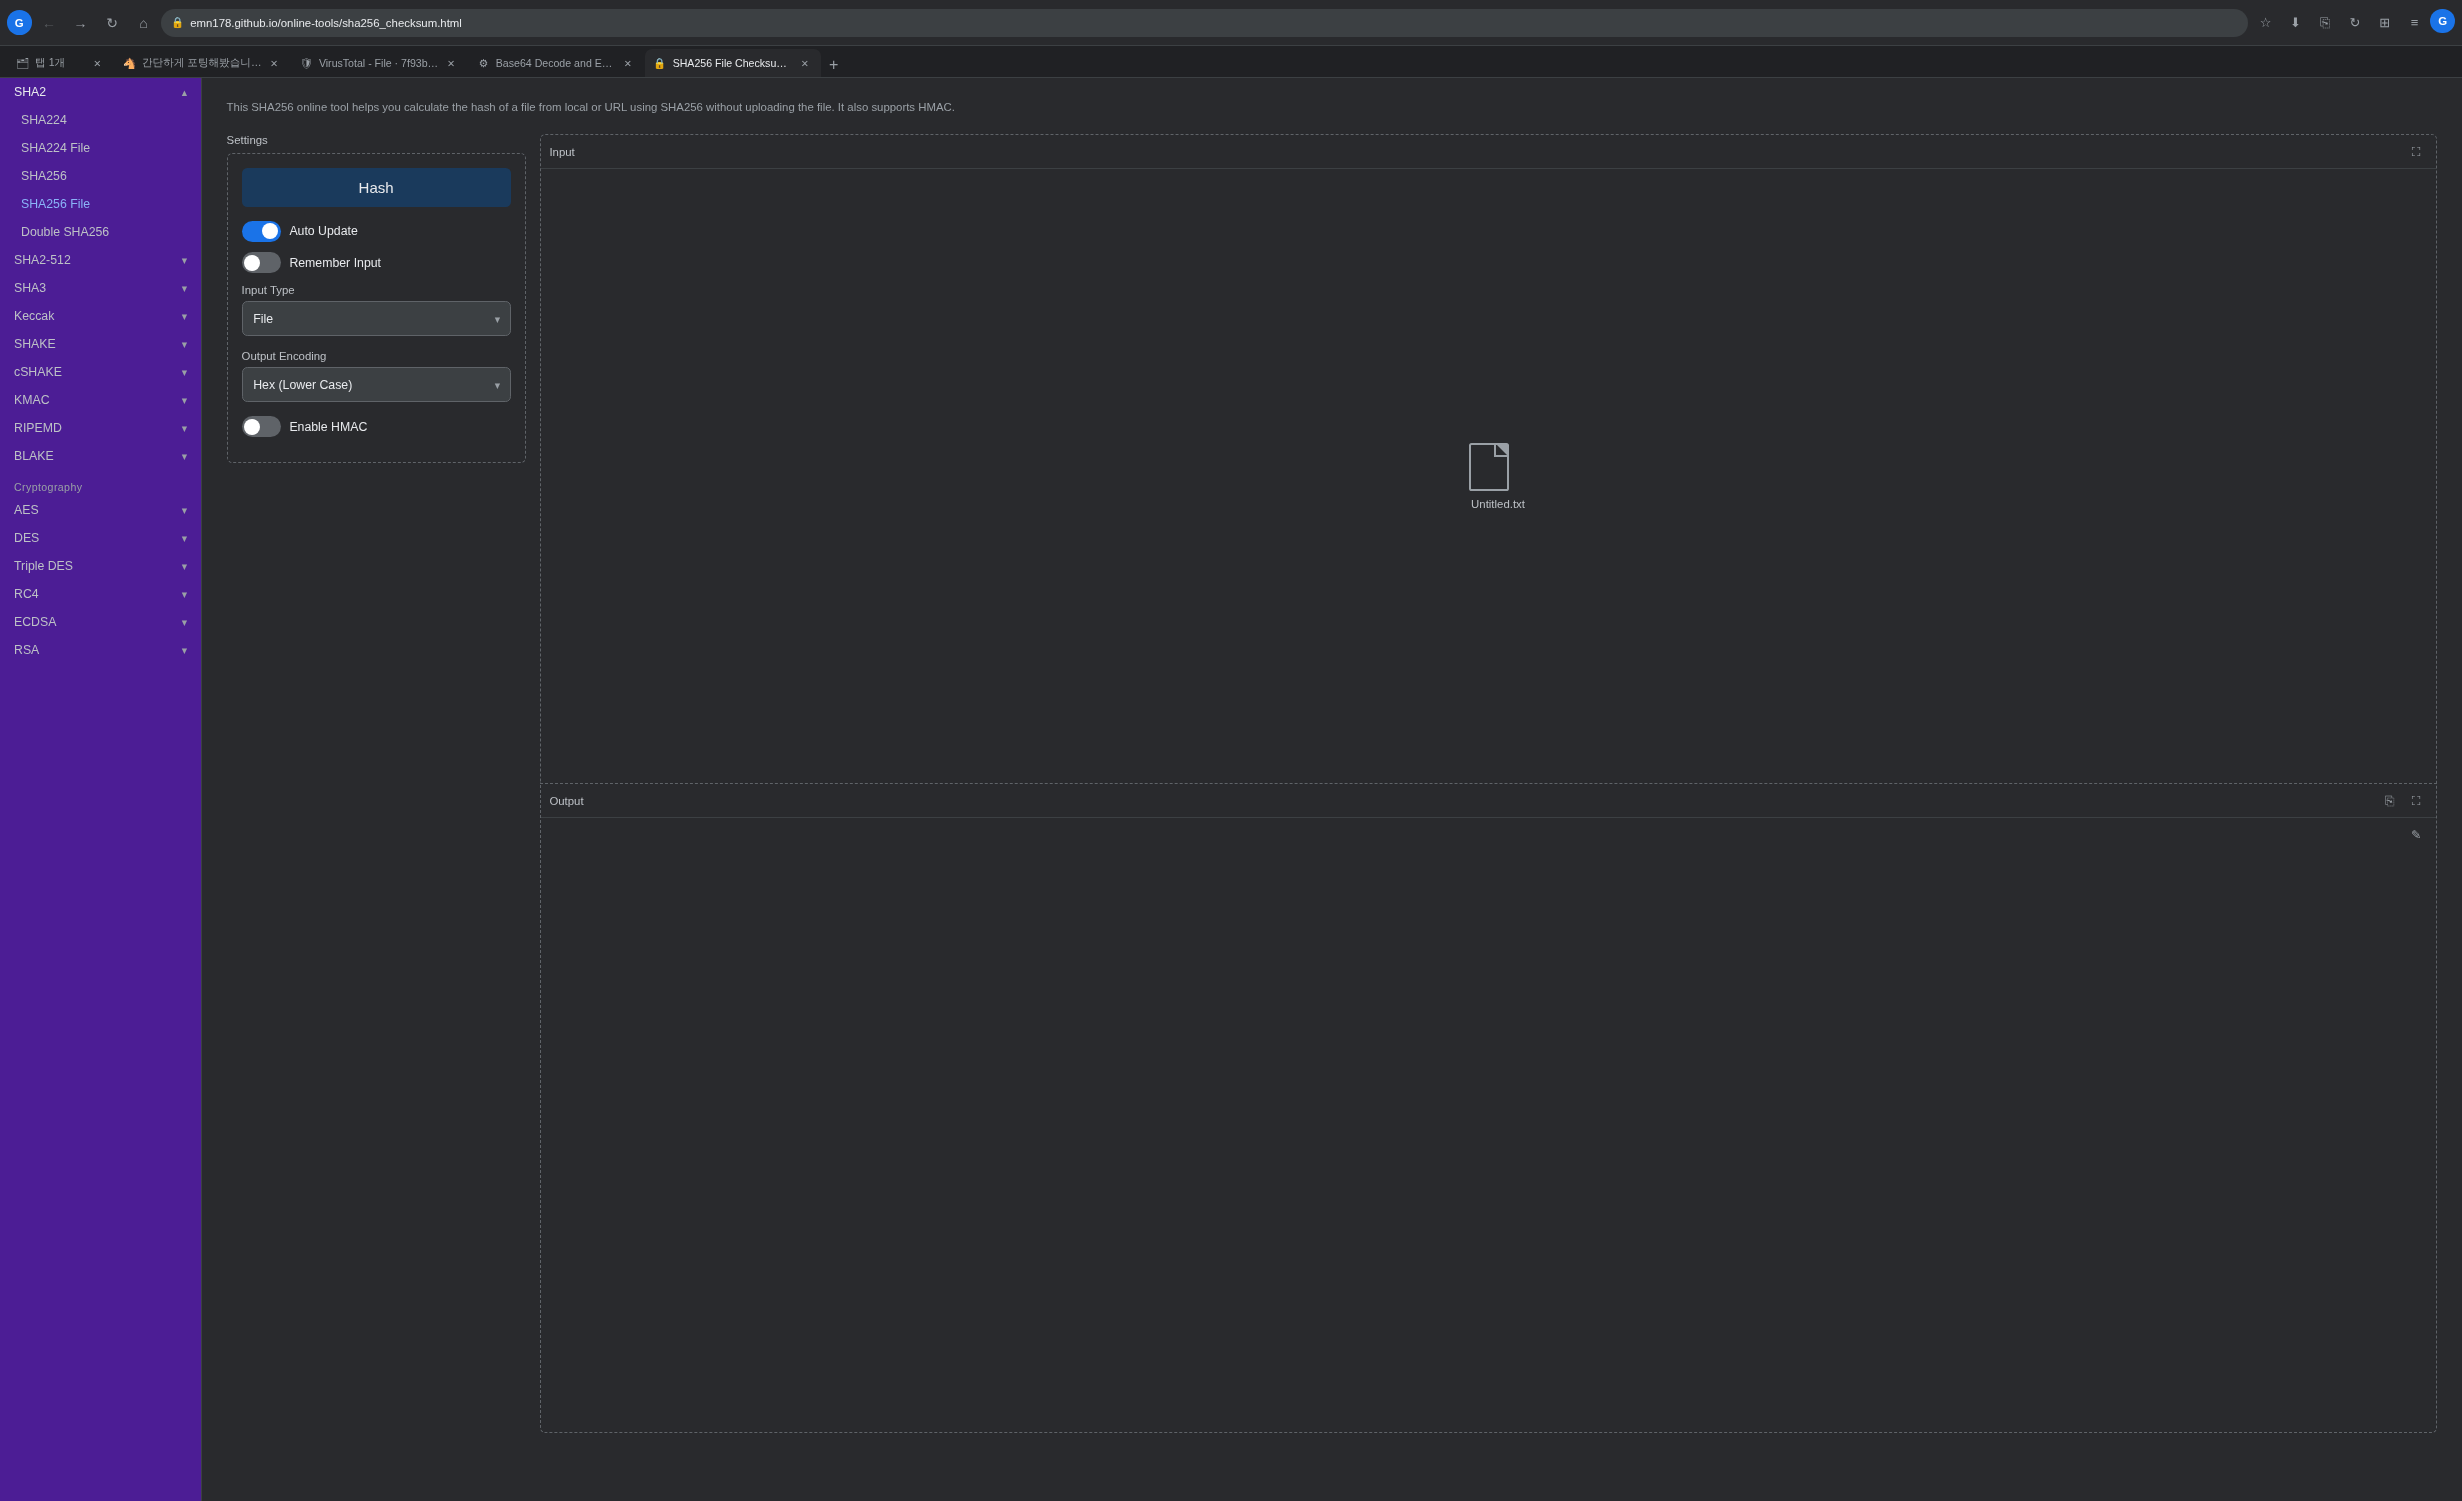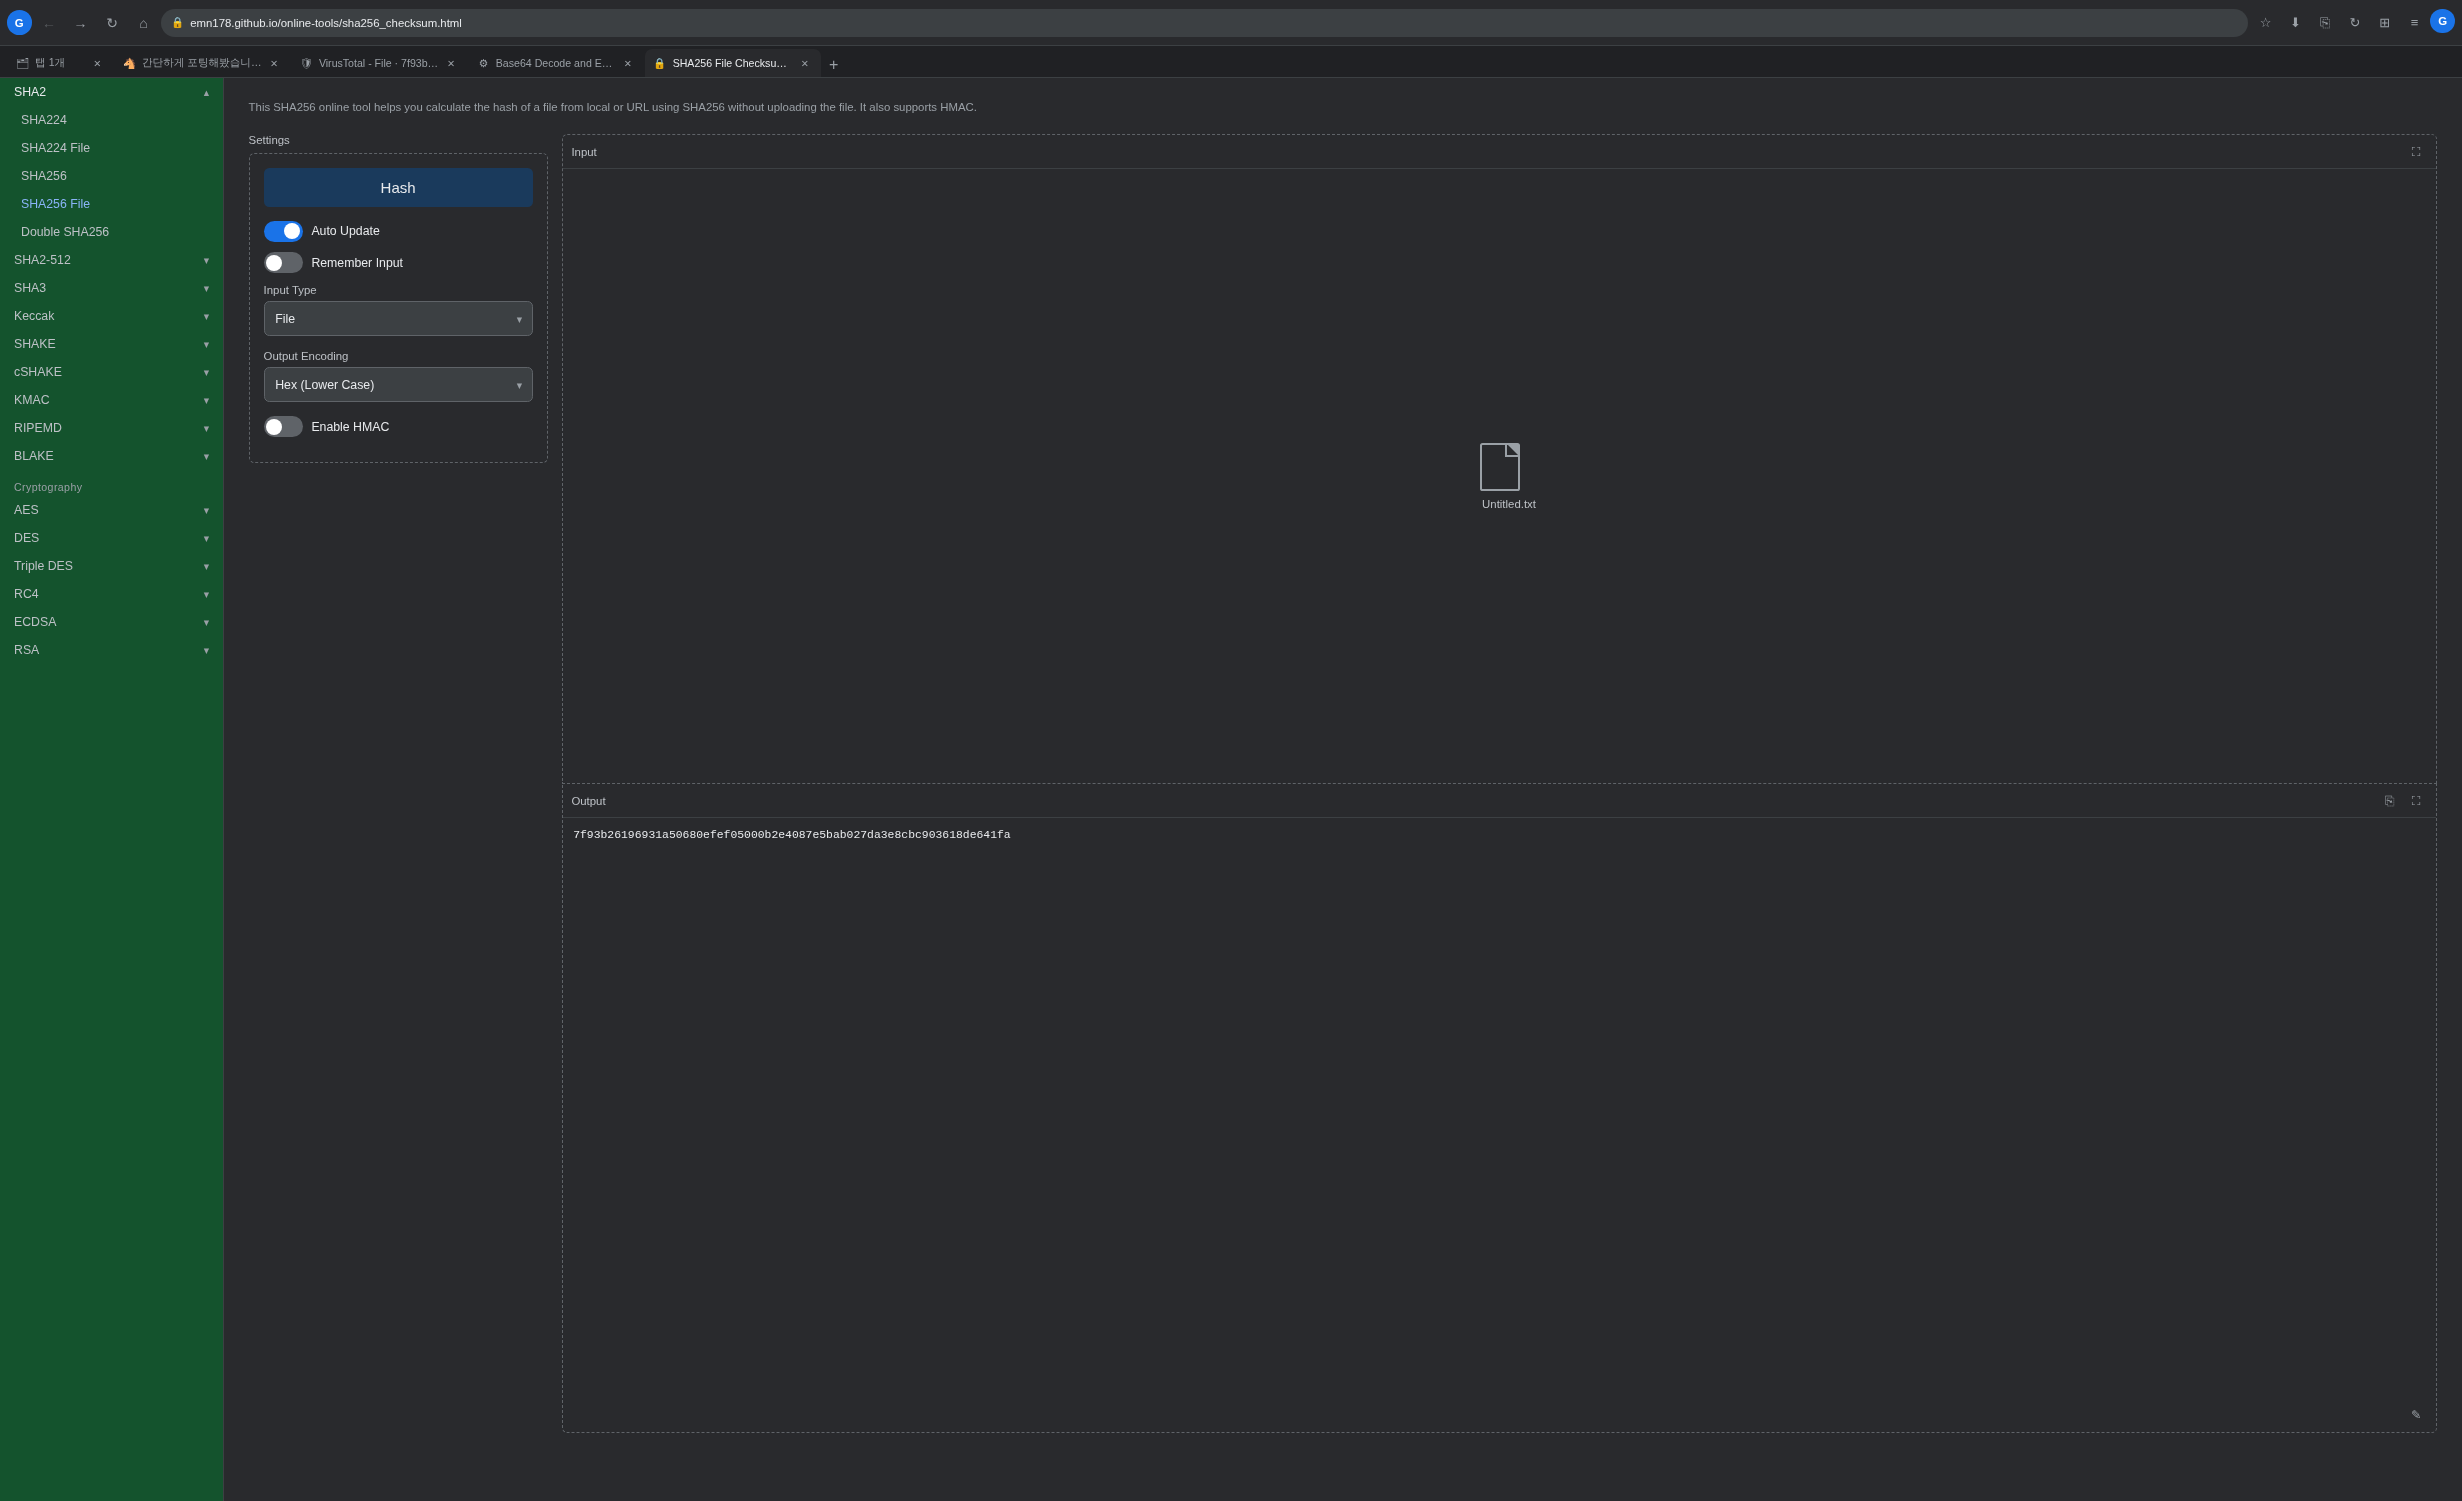--- a/index.html
+++ b/index.html
@@ -22,21 +22,21 @@
     .tab.active { background: #292a2d; color: #e8eaed; }
     .tab-favicon { width: 14px; height: 14px; flex-shrink: 0; font-size: 10.6px; display: flex; align-items: center; justify-content: center; }
     .tab-label { flex: 1; overflow: hidden; text-overflow: ellipsis; white-space: nowrap; font-size: 10.6px; }
     .tab-close { width: 14px; height: 14px; border-radius: 50%; border: none; background: transparent; color: #9aa0a6; cursor: pointer; display: flex; align-items: center; justify-content: center; font-size: 9.7px; flex-shrink: 0; }
     .new-tab-btn { width: 24.6px; height: 24.6px; border-radius: 50%; border: none; background: transparent; color: #9aa0a6; cursor: pointer; display: flex; align-items: center; justify-content: center; font-size: 16px; }
 
     
     .main-layout { display: flex; height: calc(100vh - 77px); }
 
     
-    .sidebar { width: 224px; background: #14532d; overflow-y: auto; flex-shrink: 0; border-right: 0.9px solid #3c4043; }
+    .sidebar { width: 202px; background: #4c1d95; overflow-y: auto; flex-shrink: 0; border-right: 0.9px solid #3c4043; }
     .sidebar::-webkit-scrollbar { width: 3.5px; }
     .sidebar::-webkit-scrollbar-track { background: transparent; }
     .sidebar::-webkit-scrollbar-thumb { background: #5f6368; border-radius: 1.8px; }
 
     .sidebar-item { display: flex; align-items: center; justify-content: space-between; padding: 7px 14px; cursor: pointer; color: #bdc1c6; font-size: 12.3px; }
     .sidebar-item.active { color: #8ab4f8; }
     .sidebar-item.active-parent { color: #e8eaed; }
     .sidebar-item .chevron { font-size: 10.6px; color: #9aa0a6; }
     .sidebar-item.sub { padding-left: 21px; font-size: 12.3px; }
     .sidebar-section-header { padding: 10.6px 14px 3.5px; font-size: 10.6px; color: #9aa0a6; font-weight: 500; letter-spacing: 0.4px; }
@@ -320,21 +320,20 @@
         </div>
 
         <div style="flex:1;display:flex;flex-direction:column;border:0.9px dashed #5f6368;border-radius:0 0 5.3px 5.3px;overflow:hidden;">
           <div class="io-header">
             <span class="io-header-label">Output</span>
             <div class="io-header-icons">
               <button class="io-icon-btn" title="Copy">⎘</button>
               <button class="io-icon-btn" title="Expand">⛶</button>
             </div>
           </div>
-          <div class="output-text">7f93b26196931a50680efef05000b2e4087e5bab027da3e8cbc903618de641fa</div>
           <div style="display:flex;justify-content:flex-end;padding:5.3px 8.8px;">
             <button class="io-icon-btn" title="Edit">✎</button>
           </div>
         </div>
 
       </div>
     </div>
   </div>
 </div>
 

